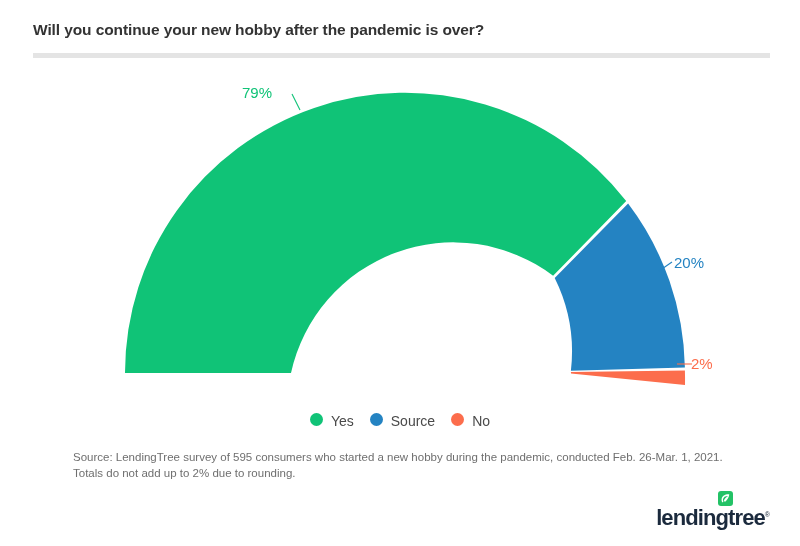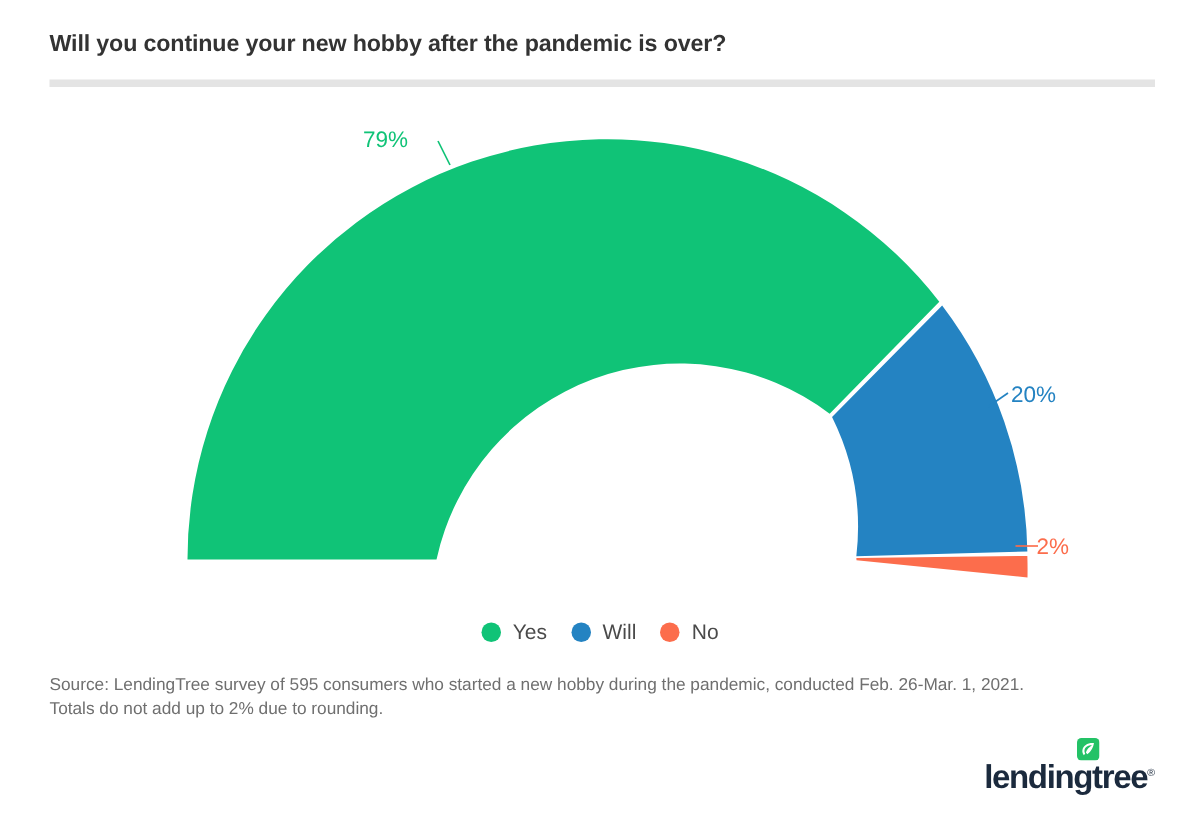--- a/index.html
+++ b/index.html
@@ -60,21 +60,21 @@
     top: 409px;
     width: 800px;
     height: 24px;
     display: flex;
     align-items: center;
     justify-content: center;
     gap: 0;
   }
   .legend-item {
     display: flex;
-    align-items: center;
+    align-items: flex-start;
     margin-right: 16px;
   }
   .legend-item:last-child {
     margin-right: 0;
   }
   .legend-dot {
     width: 13px;
     height: 13px;
     border-radius: 50%;
     display: inline-block;
@@ -90,20 +90,21 @@
     position: absolute;
     left: 33px;
     top: 449px;
     width: 730px;
     font-size: 11.5px;
     line-height: 16px;
     color: #6f6f6f;
   }
   .source-line {
     display: block;
+    margin-left: 40px;
   }
   .brand-logo {
     position: absolute;
     right: 30px;
     top: 503px;
     height: 26px;
     display: flex;
     align-items: flex-end;
   }
   .brand-wordmark {
@@ -161,21 +162,21 @@
     </svg>
   </div>
 
   <div class="legend">
     <div class="legend-item">
       <span class="legend-dot" style="background:#10c377"></span>
       <span class="legend-text">Yes</span>
     </div>
     <div class="legend-item">
       <span class="legend-dot" style="background:#2483c2"></span>
-      <span class="legend-text">Will</span>
+      <span class="legend-text">Source</span>
     </div>
     <div class="legend-item">
       <span class="legend-dot" style="background:#fc6d4c"></span>
       <span class="legend-text">No</span>
     </div>
   </div>
 
   <div class="source-note">
     <span class="source-line">Source: LendingTree survey of 595 consumers who started a new hobby during the pandemic, conducted Feb. 26-Mar. 1, 2021.</span>
     <span class="source-line">Totals do not add up to 2% due to rounding.</span>

